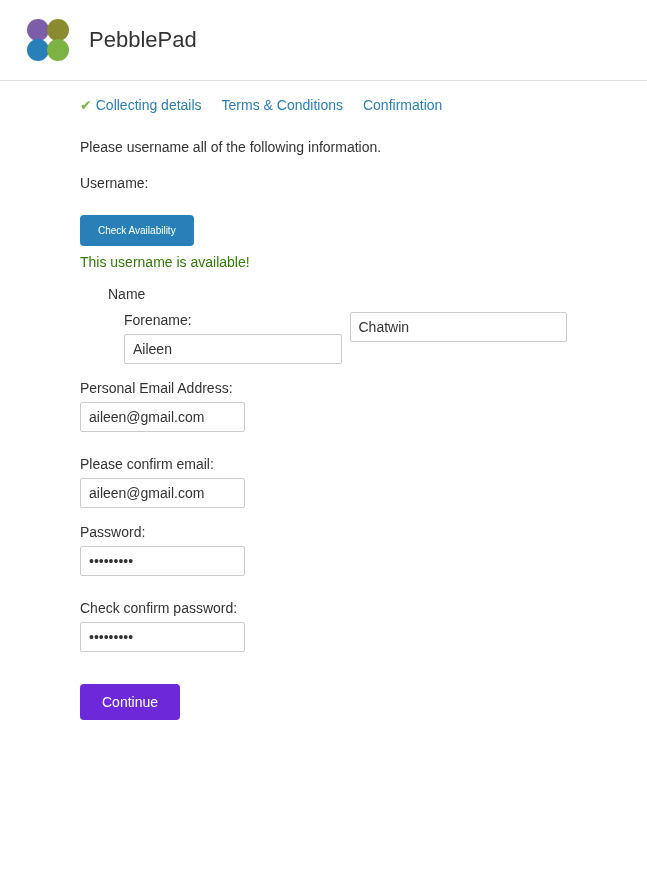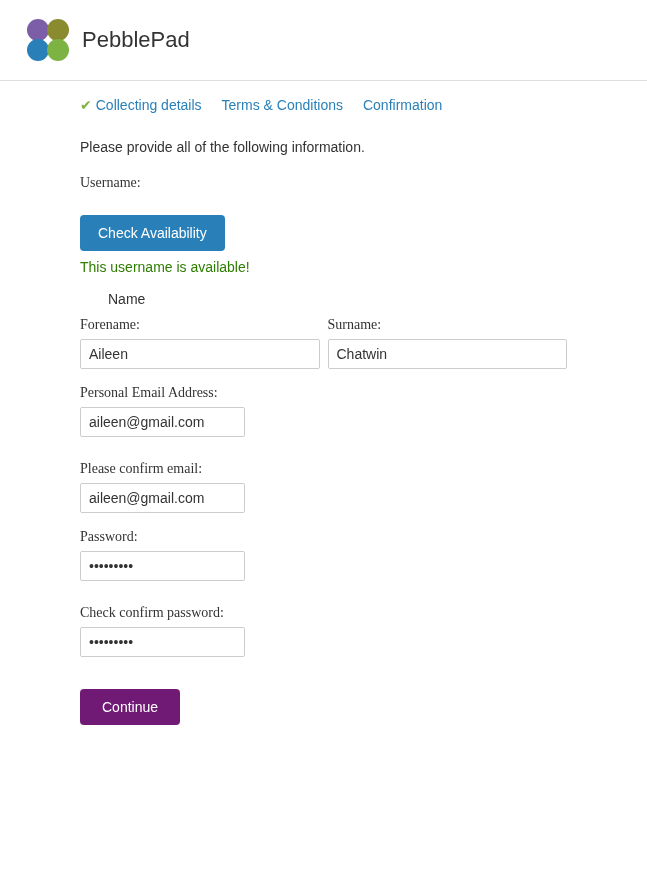--- a/index.html
+++ b/index.html
@@ -15,20 +15,21 @@
       background: #fff;
       width: 647px;
       min-height: 885px;
     }
 
     .header {
       display: flex;
       align-items: center;
       padding: 16px 24px;
       border-bottom: 1px solid #ddd;
+      gap: 7px;
     }
 
     .logo-icon {
       width: 48px;
       height: 48px;
       margin-right: 10px;
       flex-shrink: 0;
     }
 
     .logo-text {
@@ -69,21 +70,20 @@
 
     .form-group {
       margin-bottom: 16px;
     }
 
     label {
       display: block;
       margin-bottom: 6px;
       font-size: 14px;
       color: #333;
-      font-family: Liberation Serif, serif;
     }
 
     input[type="text"],
     input[type="email"],
     input[type="password"] {
       width: 100%;
       padding: 6px 8px;
       border: 1px solid #ccc;
       border-radius: 2px;
       font-size: 14px;
@@ -94,21 +94,21 @@
     .username-field {
       max-width: 165px;
     }
 
     .check-availability-btn {
       background-color: #2980b9;
       color: white;
       border: none;
       padding: 10px 18px;
       border-radius: 4px;
-      font-size: 14px;
+      font-size: 10px;
       cursor: pointer;
       margin-top: 8px;
       margin-bottom: 8px;
     }
 
     .availability-message {
       color: #2e7d00;
       font-weight: normal;
       font-size: 14px;
       margin-bottom: 16px;
@@ -117,28 +117,29 @@
     .name-section-label {
       font-size: 14px;
       color: #333;
       margin-bottom: 10px;
       margin-left: 28px;
     }
 
     .name-fields {
       display: flex;
       gap: 8px;
+      margin-left: 44px;
     }
 
     .name-fields .form-group {
       flex: 1;
     }
 
     .continue-btn {
-      background-color: #701a75;
+      background-color: #6d28d9;
       color: white;
       border: none;
       padding: 10px 22px;
       border-radius: 4px;
       font-size: 14px;
       cursor: pointer;
       margin-top: 16px;
     }
 
     .section-divider {
@@ -172,41 +173,40 @@
   <span class="breadcrumb-item">
     <span>Terms &amp; Conditions</span>
   </span>
   <span class="breadcrumb-item">
     <span>Confirmation</span>
   </span>
 </div>
 
 <div class="content">
 
-  <p class="intro-text">Please provide all of the following information.</p>
+  <p class="intro-text">Please username all of the following information.</p>
 
   
   <div class="form-group">
     <label>Username:</label>
   </div>
 
   <button class="check-availability-btn">Check Availability</button>
 
   <p class="availability-message">This username is available!</p>
 
   
   <div>
     <p class="name-section-label">Name</p>
     <div class="name-fields">
       <div class="form-group">
         <label>Forename:</label>
         <input type="text" value="Aileen" style="">
       </div>
       <div class="form-group">
-        <label>Surname:</label>
         <input type="text" value="Chatwin" style="">
       </div>
     </div>
   </div>
 
   
   <div class="form-group">
     <label>Personal Email Address:</label>
     <input type="email" style="max-width: 165px;" value="aileen@gmail.com">
   </div>

